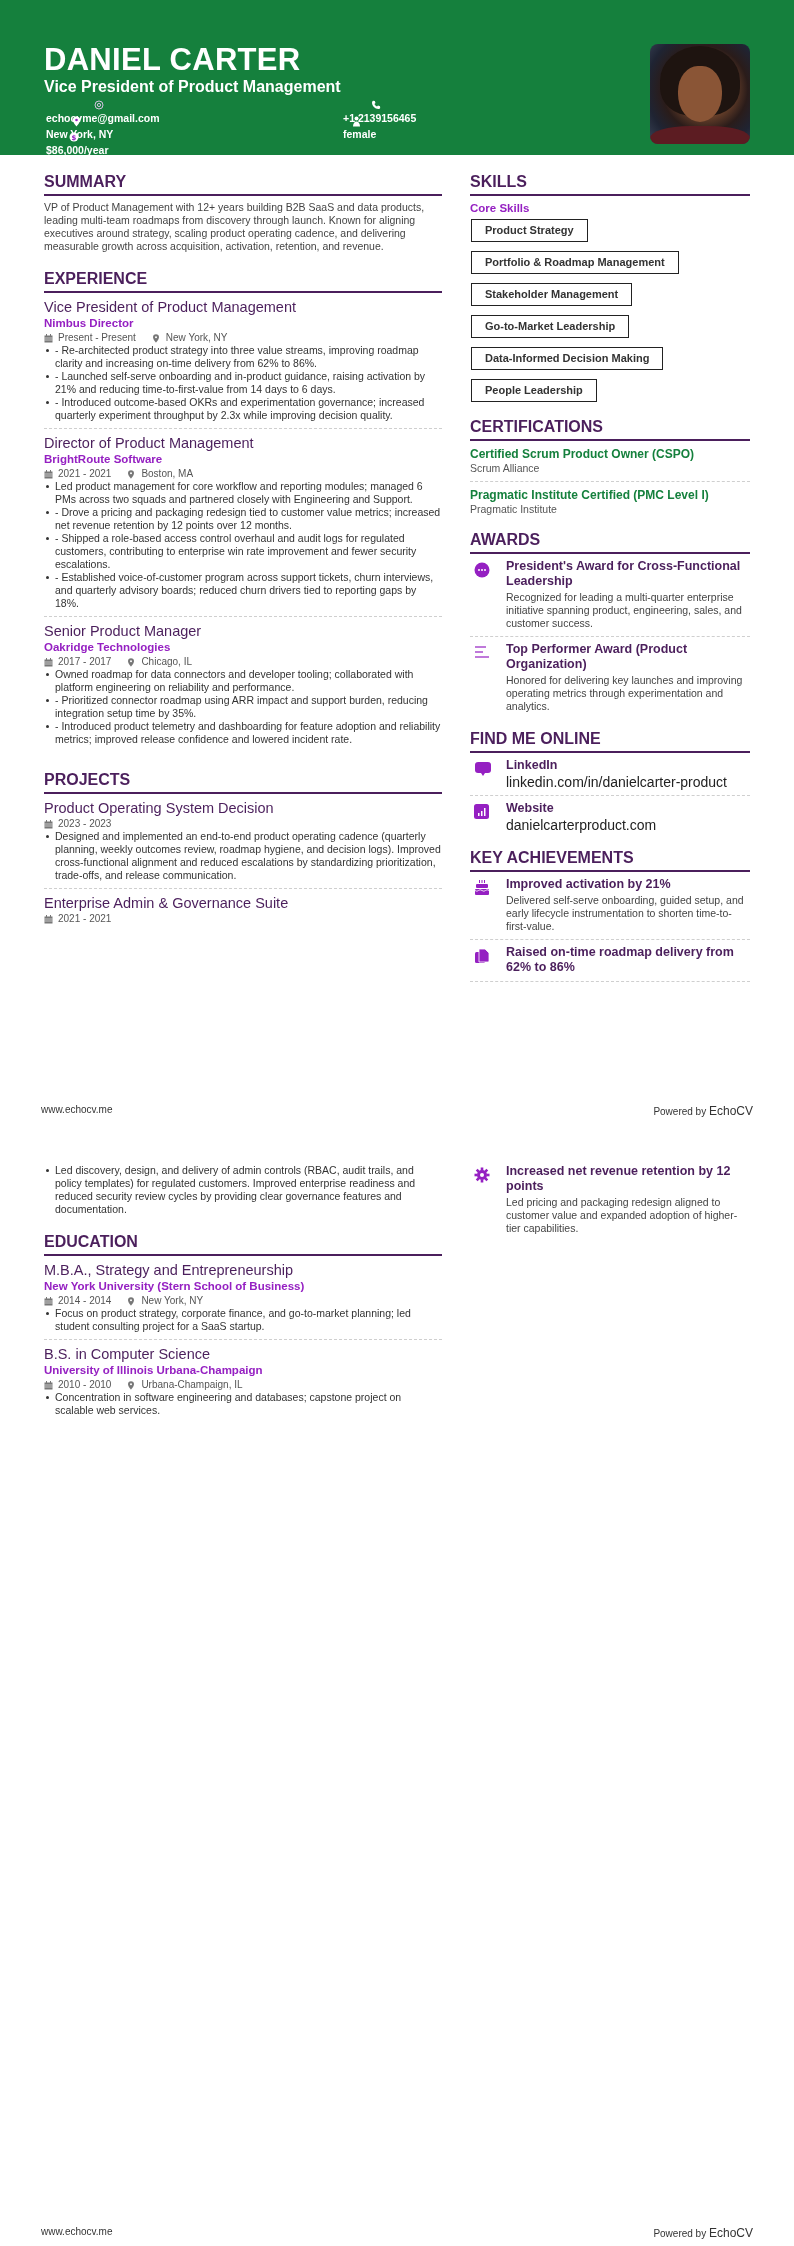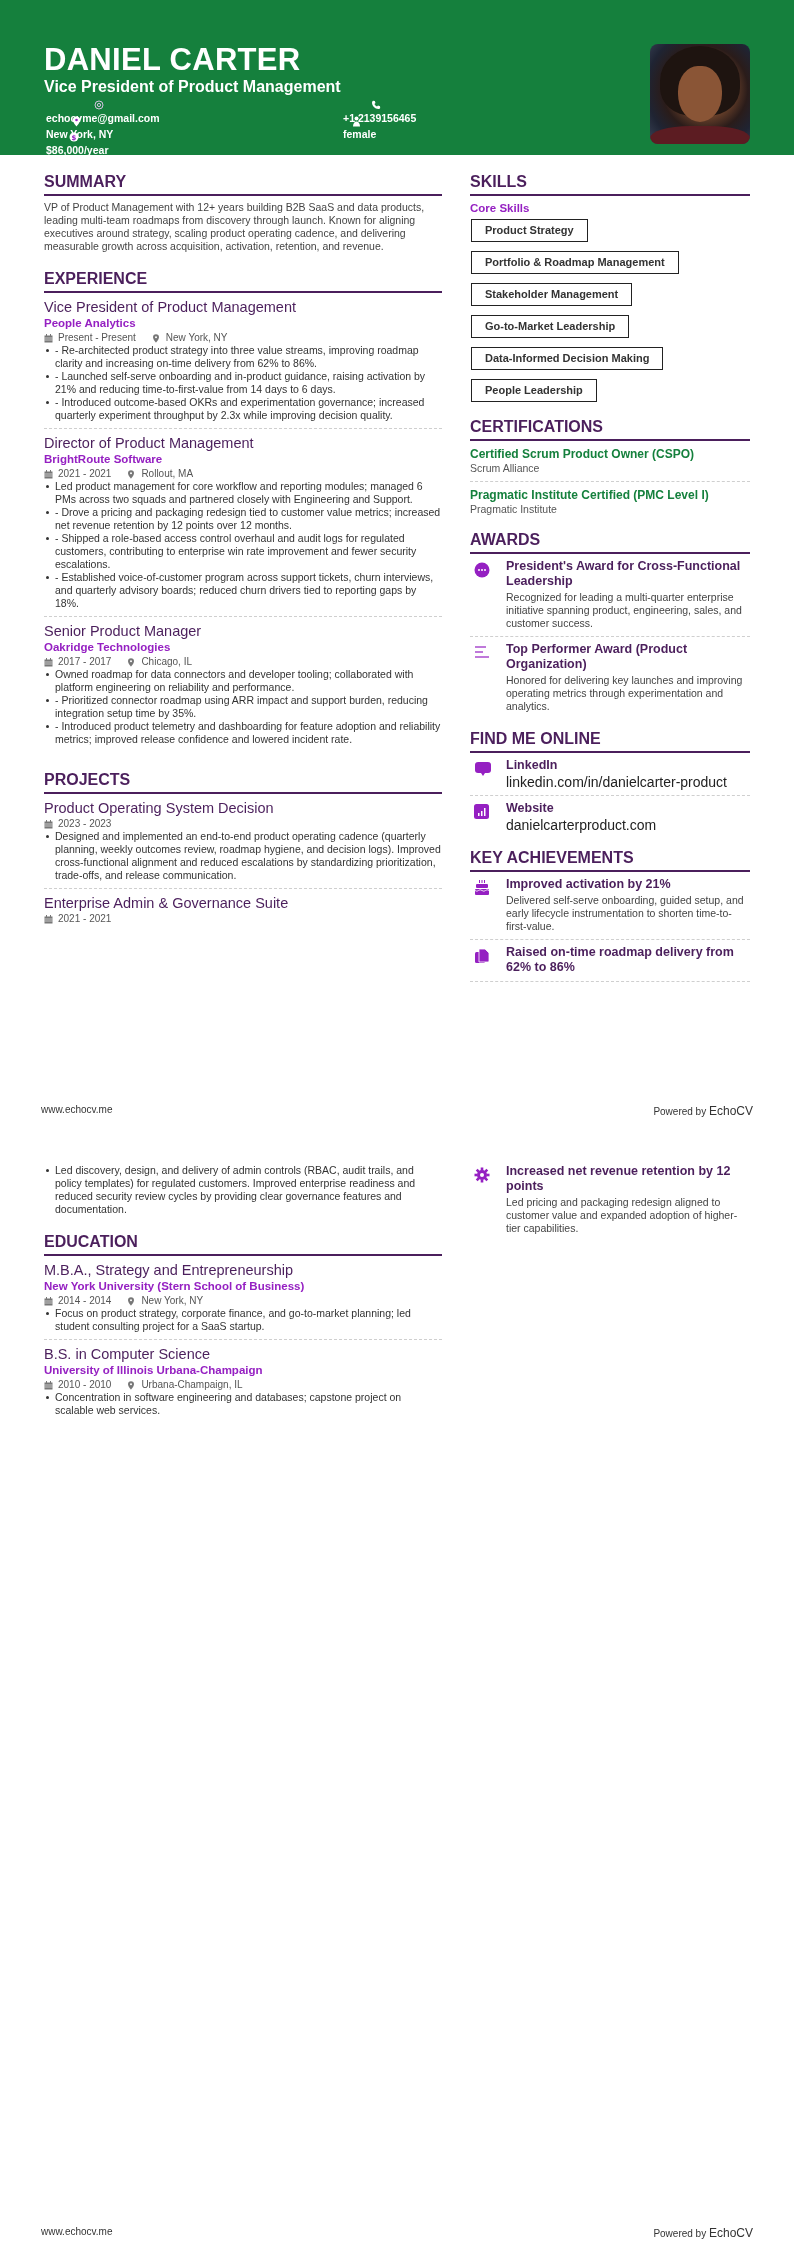--- a/index.html
+++ b/index.html
@@ -114,21 +114,21 @@
   <section>
     <div class="sec-title">SUMMARY</div>
     <div class="para">VP of Product Management with 12+ years building B2B SaaS and data products, leading multi-team roadmaps from discovery through launch. Known for aligning executives around strategy, scaling product operating cadence, and delivering measurable growth across acquisition, activation, retention, and revenue.</div>
   </section>
 
   <section style="margin-top:16px;">
     <div class="sec-title">EXPERIENCE</div>
 
     <div>
       <div class="item-title">Vice President of Product Management</div>
-      <div class="item-org">People Analytics</div>
+      <div class="item-org">Nimbus Director</div>
       <div class="meta">
         <span class="m">
             <span class="mi"><svg width="9" height="9" viewBox="0 0 9 9">
                 <rect x="0.5" y="1.5" width="8" height="7" fill="#777"></rect>
                 <line x1="0.5" y1="4" x2="8.5" y2="4" stroke="#fff" stroke-width="0.6"></line>
                 <line x1="0.5" y1="6" x2="8.5" y2="6" stroke="#fff" stroke-width="0.6"></line>
                 <rect x="2" y="0" width="1" height="2" fill="#777"></rect>
                 <rect x="6" y="0" width="1" height="2" fill="#777"></rect>
               </svg></span>
             <span>Present - Present</span>
@@ -161,21 +161,21 @@
                 <rect x="2" y="0" width="1" height="2" fill="#777"></rect>
                 <rect x="6" y="0" width="1" height="2" fill="#777"></rect>
               </svg></span>
             <span>2021 - 2021</span>
           </span>
         <span class="m">
             <span class="mi"><svg width="8" height="9" viewBox="0 0 8 9">
                 <path d="M4 0.3a3 3 0 0 1 3 3c0 2.2-3 5.4-3 5.4S1 5.5 1 3.3a3 3 0 0 1 3-3z" fill="#777"></path>
                 <circle cx="4" cy="3.2" r="1" fill="#fff"></circle>
               </svg></span>
-            <span>Rollout, MA</span>
+            <span>Boston, MA</span>
           </span>
       </div>
       <ul class="bul">
         <li>Led product management for core workflow and reporting modules; managed 6 PMs across two squads and partnered closely with Engineering and Support.</li>
         <li>- Drove a pricing and packaging redesign tied to customer value metrics; increased net revenue retention by 12 points over 12 months.</li>
         <li>- Shipped a role-based access control overhaul and audit logs for regulated customers, contributing to enterprise win rate improvement and fewer security escalations.</li>
         <li>- Established voice-of-customer program across support tickets, churn interviews, and quarterly advisory boards; reduced churn drivers tied to reporting gaps by 18%.</li>
       </ul>
     </div>
     <div class="dash"></div>

